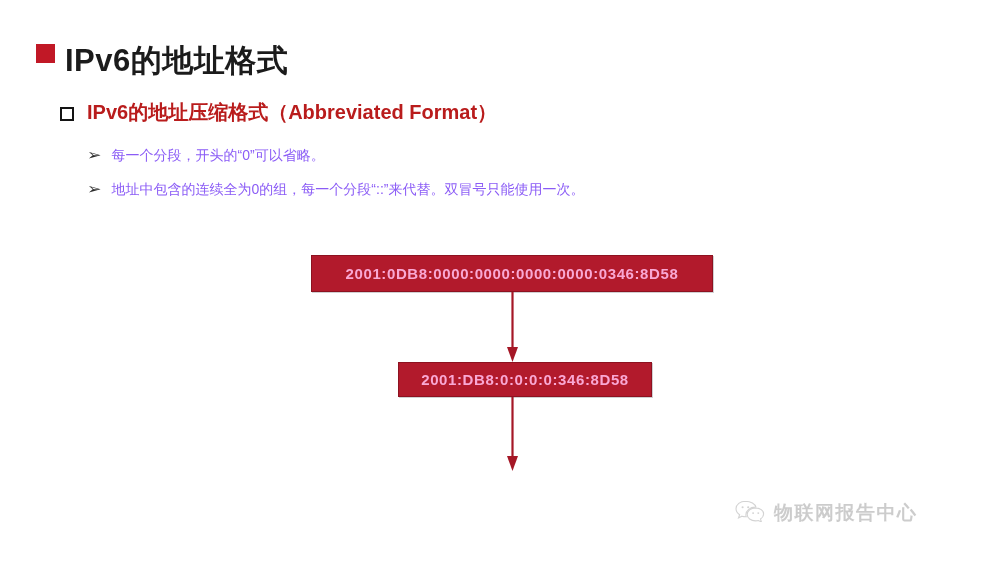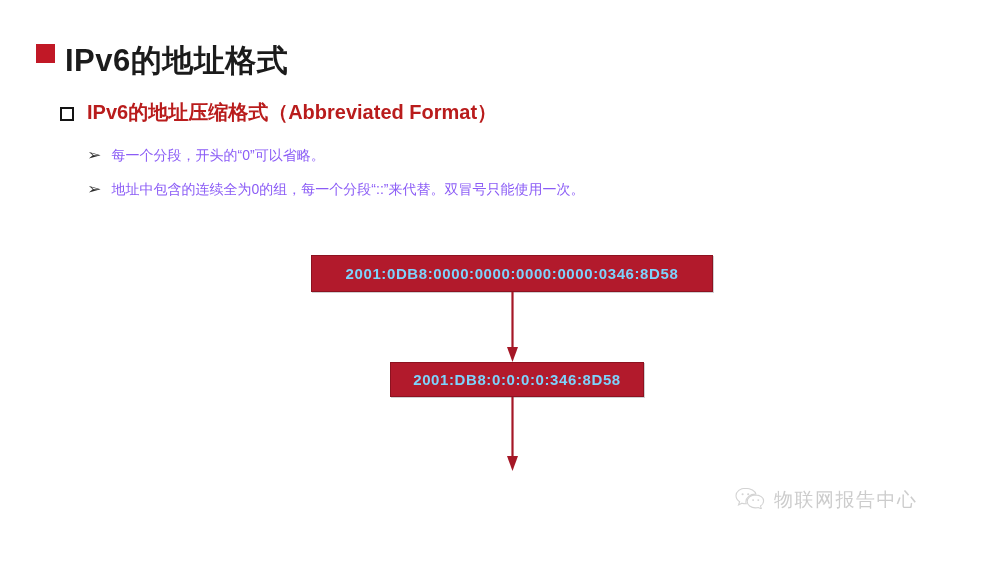--- a/index.html
+++ b/index.html
@@ -106,48 +106,49 @@
     position: absolute;
     box-sizing: border-box;
     background: #b21a2c;
     border: 1px solid #8d1220;
     box-shadow: 1px 1px 0 rgba(120,120,125,0.35);
     display: flex;
     align-items: center;
     justify-content: center;
   }
   .addr-label {
-    color: #7dd3fc;
+    color: #f9a8d4;
     font-size: 15px;
     font-weight: bold;
     letter-spacing: 0.6px;
     white-space: nowrap;
   }
   .box-1 { left: 311px; top: 5px;   width: 402px; height: 37px; }
-  .box-2 { left: 390px; top: 112px; width: 254px; height: 35px; }
+  .box-2 { left: 398px; top: 112px; width: 254px; height: 35px; }
   .box-3 { left: 412px; top: 221px; width: 196px; height: 34px; }
 
   .arrow {
     position: absolute;
     left: 506px;
     width: 13px;
   }
   .arrow-1 { top: 42px;  height: 70px; }
   .arrow-2 { top: 147px; height: 74px; }
   .arrow svg { display: block; }
 
   
   .watermark {
     position: absolute;
     left: 735px;
-    top: 487px;
+    top: 500px;
     display: flex;
     align-items: center;
     gap: 9px;
     opacity: 0.5;
+    font-weight: bold;
   }
   .wm-logo { flex: none; }
   .wm-text {
     font-size: 19px;
     color: #9a9a9a;
     letter-spacing: 1.5px;
     white-space: nowrap;
   }
 </style>
 </head>

